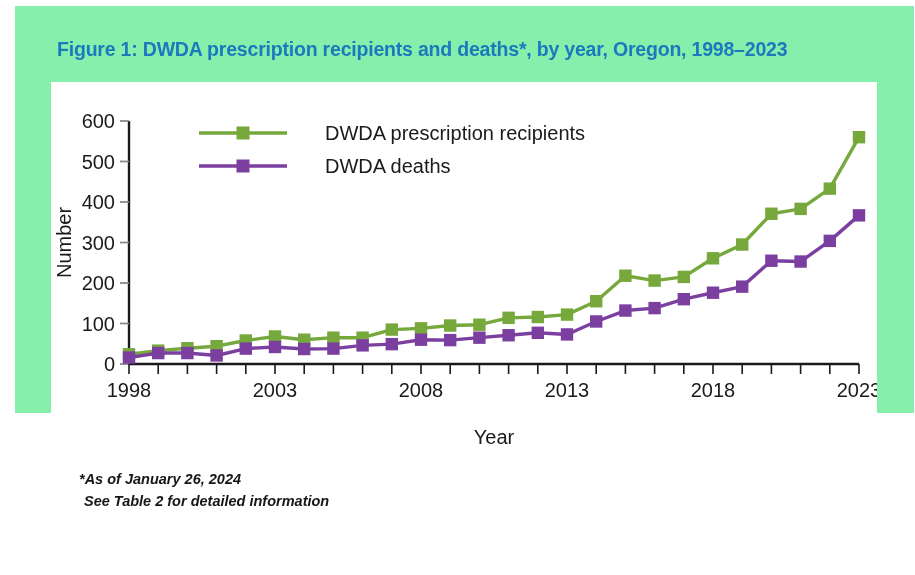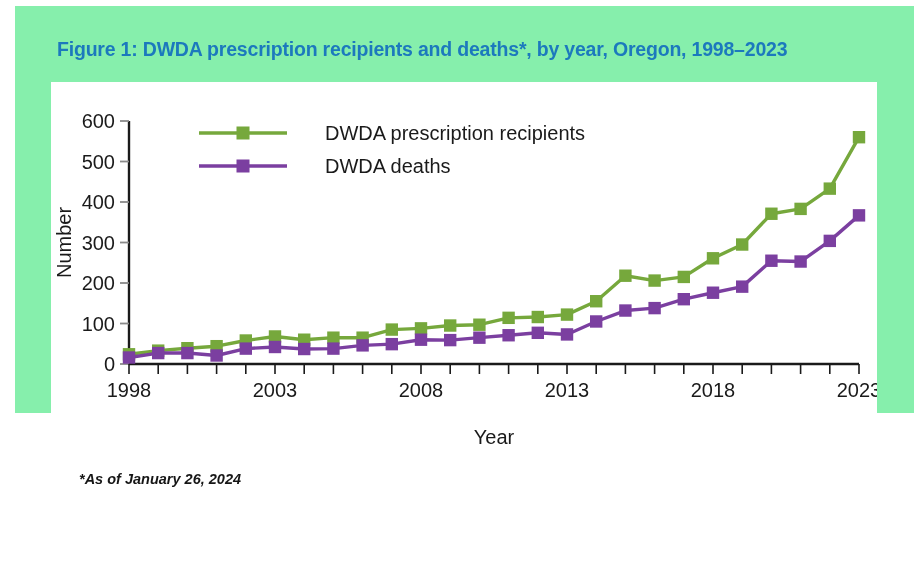--- a/index.html
+++ b/index.html
@@ -204,15 +204,16 @@
           <text x="274" y="58" class="legend-label">DWDA prescription recipients</text>
           <line x1="148" y1="84" x2="236" y2="84" stroke="#7b3fa0" stroke-width="3.4"></line>
           <rect x="185.5" y="77.5" width="13" height="13" fill="#7b3fa0"></rect>
           <text x="274" y="91" class="legend-label">DWDA deaths</text>
         </g>
     </svg>
   </div>
 
   <div id="footnotes">
     <div class="footnote">*As of January 26, 2024</div>
+    <div class="footnote indent"> See Table 2 for detailed information</div>
   </div>
 
 </div>
 
 </body></html>

